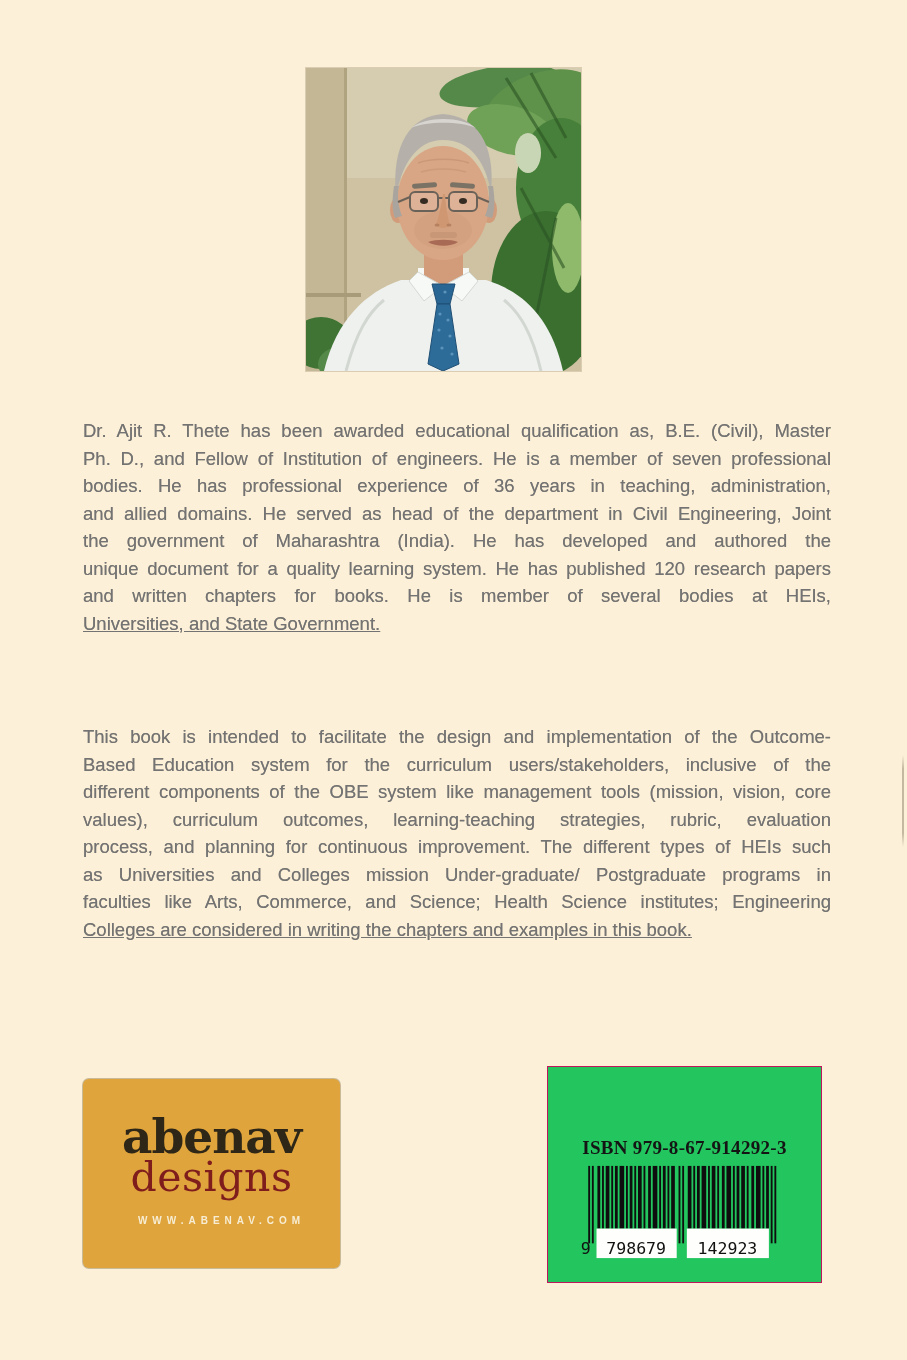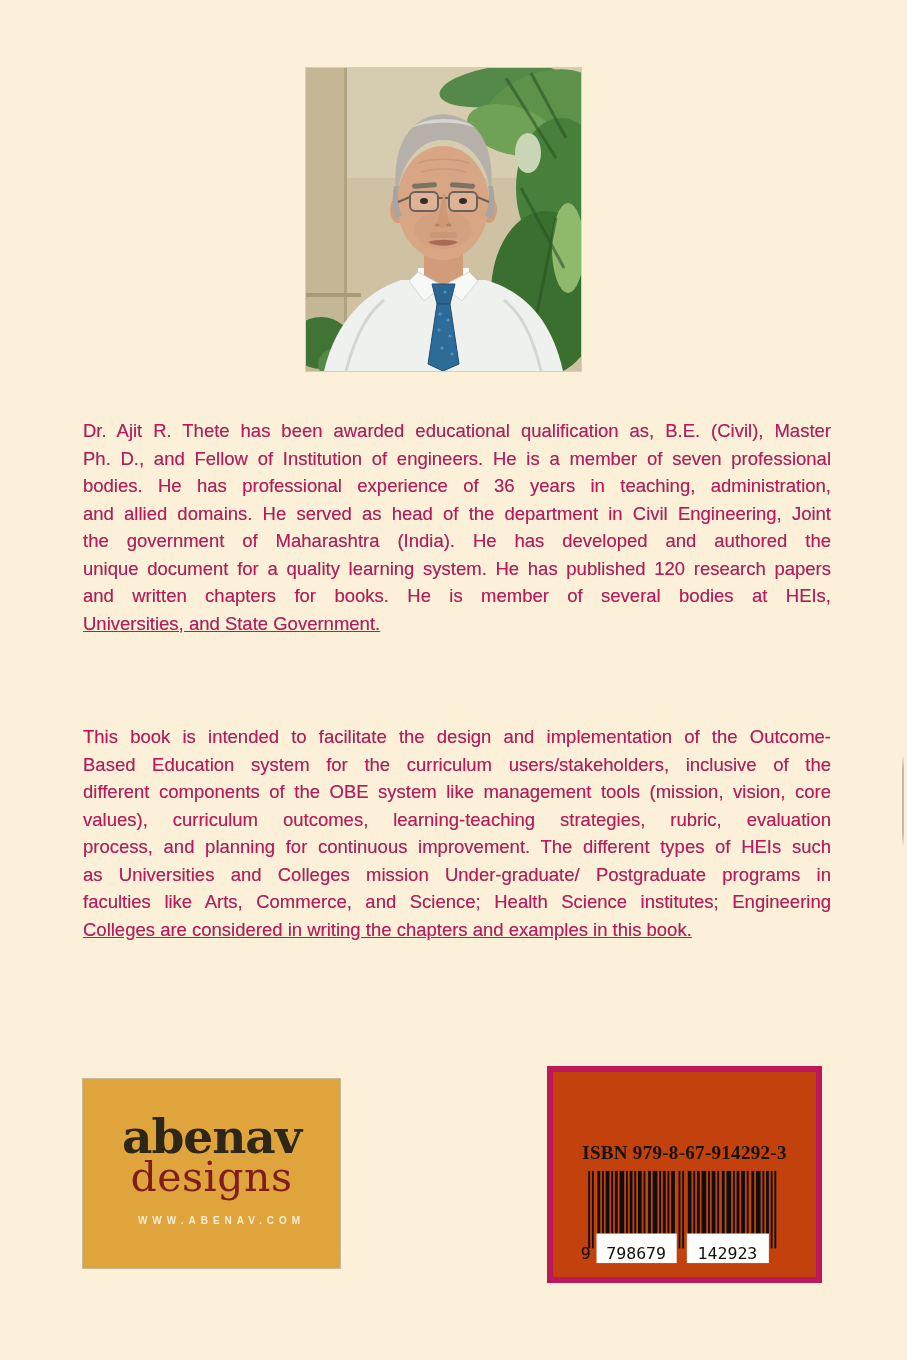--- a/index.html
+++ b/index.html
@@ -8,52 +8,52 @@
     background:#FCF0D8;
     font-family:"Liberation Sans", sans-serif;
   }
   .photo{
     position:absolute;left:306px;top:68px;width:275px;height:303px;
     outline:1px solid rgba(120,100,60,0.25);
   }
   .photo svg{display:block;width:275px;height:303px;}
   .para{
     position:absolute;left:83px;width:748px;
-    color:#be185d;font-size:18.5px;font-weight:400;
+    color:#737373;font-size:18.5px;font-weight:400;
     text-shadow:0 0 0.5px rgba(40,40,40,0.45);
   }
   .para1{top:417px;}
   .para2{top:723px;}
   .jline{
     line-height:27.5px;white-space:normal;
     text-align:justify;text-align-last:justify;
   }
   .jline.last-line{text-align-last:left;text-decoration:underline;}
   .logo-box{
     position:absolute;left:83px;top:1079px;width:257px;height:189px;
-    background:#DFA43C;border-radius:0;
+    background:#DFA43C;border-radius:6px;
     box-shadow:0 0 0 1px rgba(110,85,35,0.35);
     text-align:center;box-sizing:border-box;padding-top:34px;
   }
   .logo-abenav{
     font-family:"DejaVu Serif", serif;font-weight:bold;
     font-size:47px;line-height:48px;color:#2E2717;letter-spacing:-1px;
   }
   .logo-designs{
     font-family:"DejaVu Serif", serif;font-weight:400;
     font-size:41px;line-height:40px;margin-top:-4px;color:#7f1d1d;letter-spacing:0.5px;
   }
   .logo-site{
     margin-top:18px;font-size:10px;font-weight:bold;letter-spacing:5px;
     color:#F7EDD4;
     padding-left:20px;
   }
   .isbn-box{
     position:absolute;left:547px;top:1066px;width:275px;height:217px;
-    background:#c2410c;border:6px solid #be185d;box-sizing:border-box;
+    background:#22c55e;border:1px solid #be185d;box-sizing:border-box;
     text-align:center;padding-top:70px;
   }
   .isbn-label{
     font-family:"Liberation Serif", serif;font-weight:600;
     font-size:19px;line-height:22px;color:#141414;letter-spacing:0.3px;
   }
   .barcode{margin:4px auto 0;width:212px;height:98px;}
   .barcode svg{display:block;width:212px;height:98px;}
   .barcode text{
     font-family:"DejaVu Sans Mono", monospace;font-size:18px;fill:#111;

